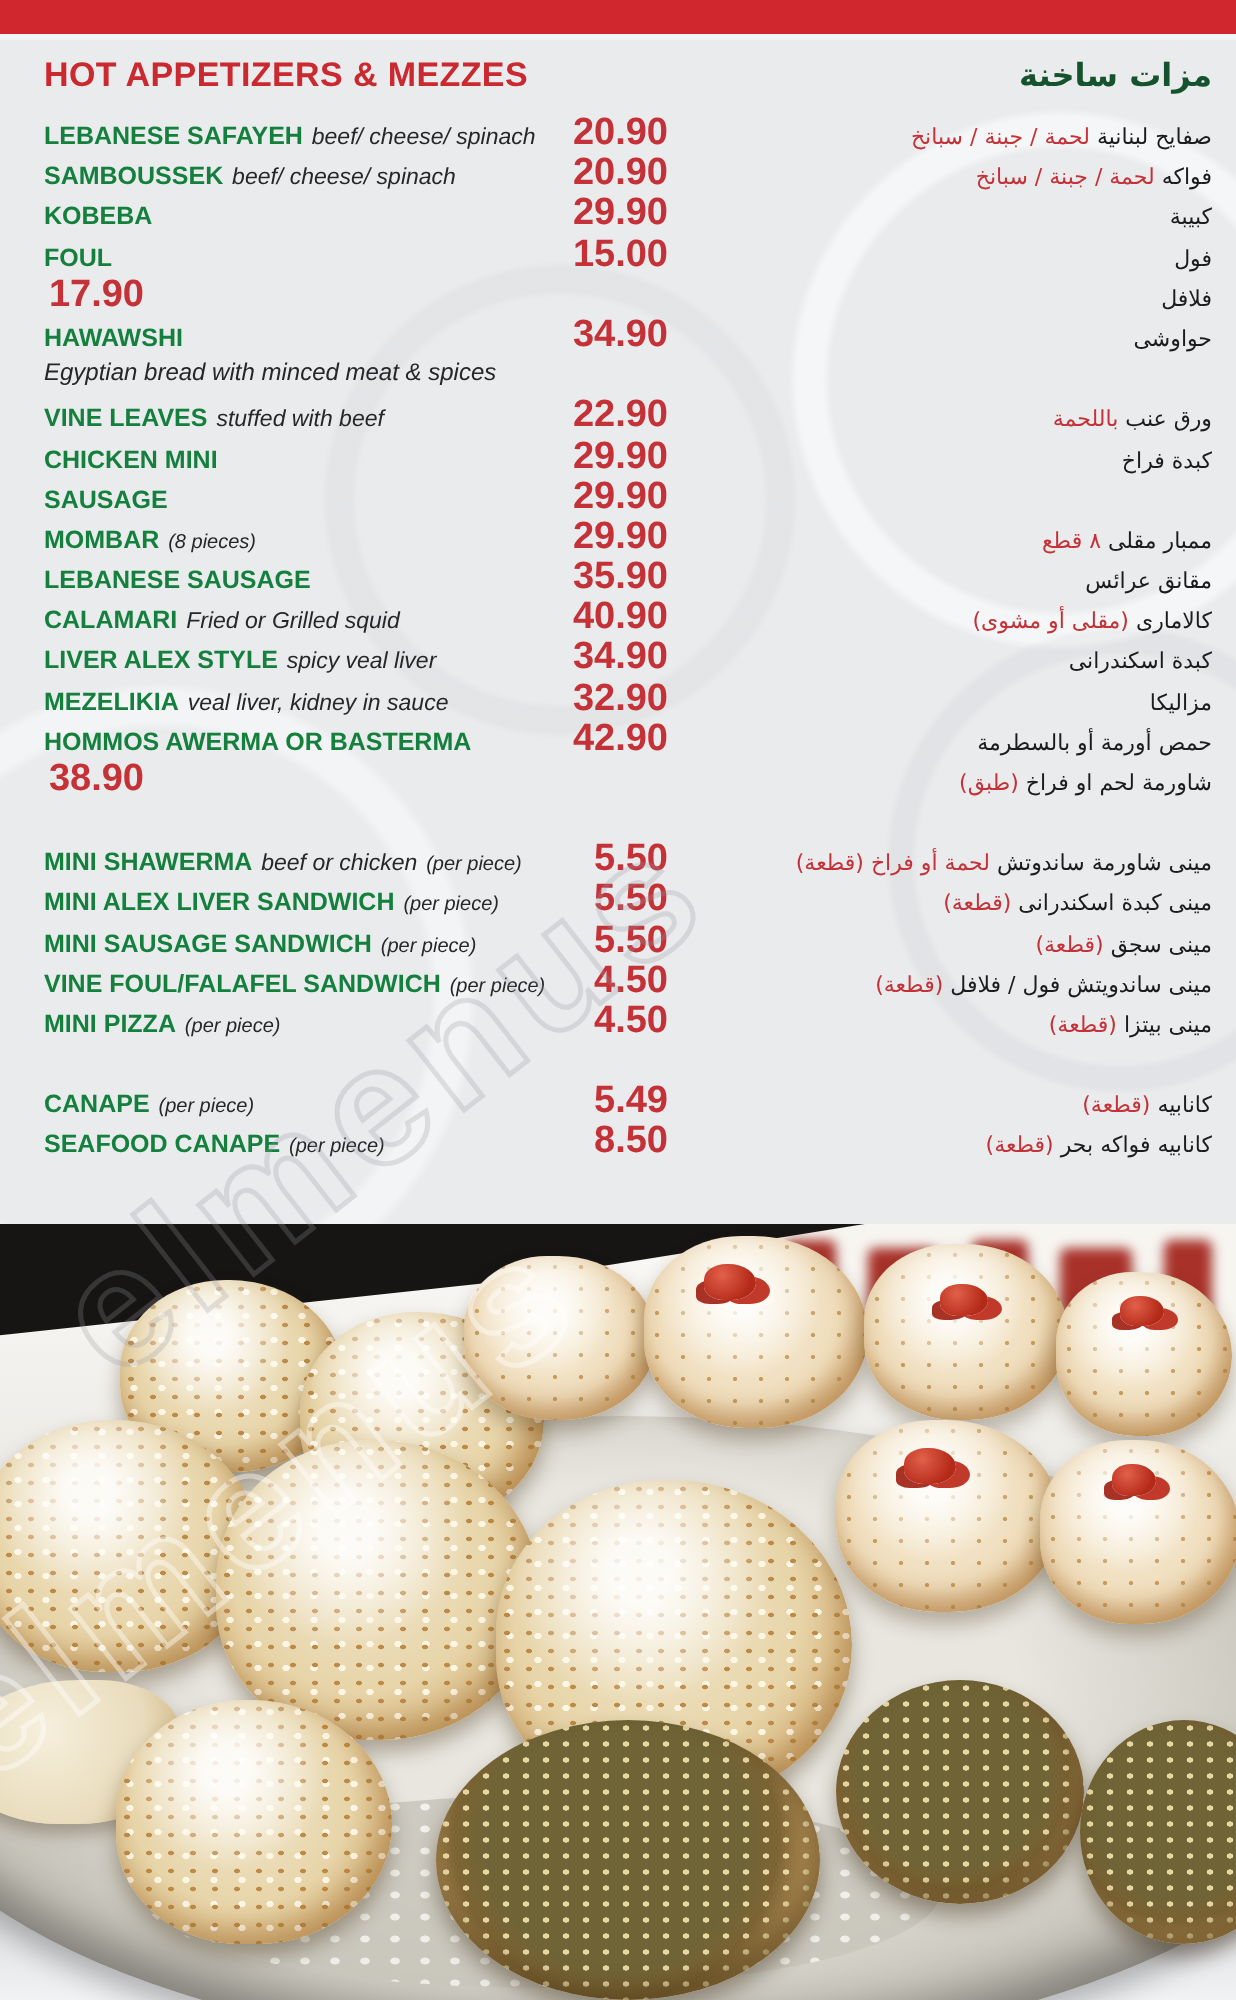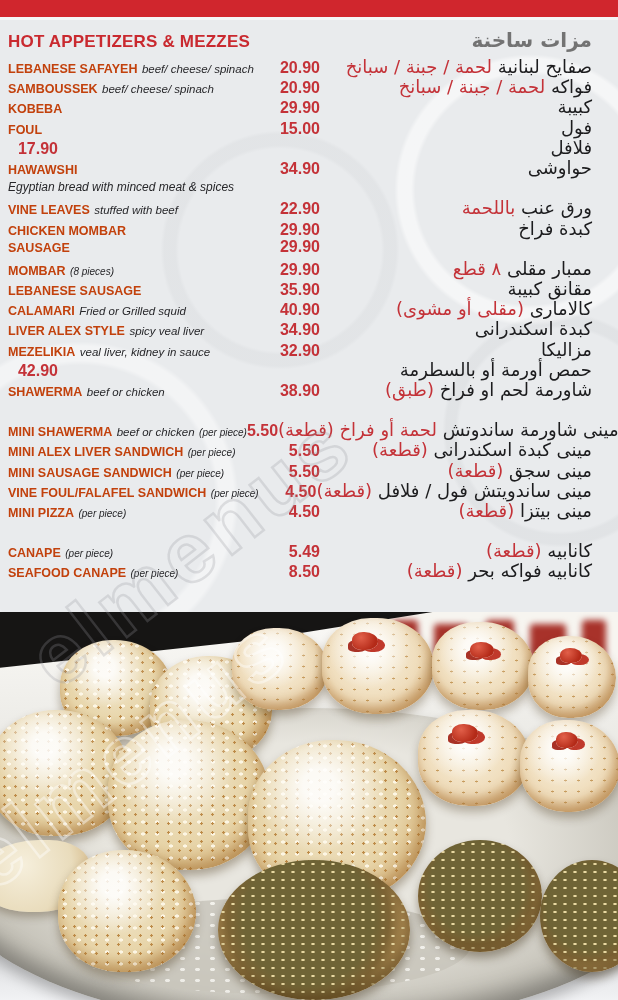--- a/index.html
+++ b/index.html
@@ -10,32 +10,32 @@
   .topbar{position:absolute;top:0;left:0;width:618px;height:17px;background:#d0262d;border-bottom:3px solid #f4f5f6;z-index:3;}
 
   
   .swirl{position:absolute;border-radius:50%;pointer-events:none;z-index:0;}
   .s1{left:380px;top:40px;width:300px;height:300px;background:radial-gradient(circle,transparent 54%,rgba(255,255,255,.55) 56%,rgba(255,255,255,.55) 62%,transparent 64%);}
   .s2{left:-90px;top:330px;width:340px;height:340px;background:radial-gradient(circle,transparent 56%,rgba(255,255,255,.45) 58%,rgba(255,255,255,.45) 64%,transparent 66%);}
   .s3{left:150px;top:120px;width:260px;height:260px;background:radial-gradient(circle,transparent 55%,rgba(120,125,130,.06) 57%,rgba(120,125,130,.06) 63%,transparent 65%);}
   .s4{left:430px;top:300px;width:260px;height:260px;background:radial-gradient(circle,transparent 55%,rgba(120,125,130,.07) 57%,rgba(120,125,130,.07) 62%,transparent 64%);}
 
   
-  .menu{position:absolute;left:8px;top:28px;width:584px;z-index:2;}
+  .menu{position:absolute;left:22px;top:28px;width:584px;z-index:2;}
   .heading-row{display:flex;justify-content:space-between;align-items:baseline;height:24px;margin-bottom:4px;}
   .heading-en{color:#c9292f;font-weight:bold;font-size:17px;letter-spacing:.2px;}
-  .heading-ar{color:#737373;font-weight:bold;font-size:20px;font-family:"DejaVu Sans",sans-serif;direction:rtl;}
+  .heading-ar{color:#14532d;font-weight:bold;font-size:16px;font-family:"DejaVu Sans",sans-serif;direction:rtl;}
   .row{display:flex;align-items:baseline;height:20.2px;white-space:nowrap;}
   .row.gap{margin-top:20px;}
   .en{width:262px;overflow:visible;}
-  .name{font-weight:bold;font-size:12.5px;color:#c2410c;}
+  .name{font-weight:bold;font-size:12.5px;color:#15803d;}
   .desc{font-style:italic;font-size:11.5px;color:#27272a;}
   .note{font-style:italic;font-size:10px;color:#27272a;}
-  .price{width:50px;text-align:right;font-weight:bold;font-size:16px;color:#c43238;}
-  .ar{flex:1;text-align:right;direction:rtl;font-size:18px;color:#1c1c1e;font-family:"DejaVu Sans",sans-serif;}
+  .price{width:50px;text-align:right;font-weight:bold;font-size:19px;color:#c43238;}
+  .ar{flex:1;text-align:right;direction:rtl;font-size:11px;color:#1c1c1e;font-family:"DejaVu Sans",sans-serif;}
   .ar .red{color:#c43238;}
   .row.desc-row .desc{font-size:12px;}
 
   
   .wm{position:absolute;font-weight:bold;letter-spacing:6px;color:transparent;pointer-events:none;white-space:nowrap;}
   .wm-menu{left:70px;top:610px;font-size:84px;transform:rotate(-38deg);transform-origin:0 100%;-webkit-text-stroke:2.5px rgba(150,150,158,.26);z-index:4;}
   .wm-photo{left:6px;top:200px;font-size:84px;transform:rotate(-38deg);transform-origin:0 100%;-webkit-text-stroke:2.5px rgba(255,255,255,.42);z-index:40;}
 
   
   .photo{position:absolute;left:0;top:612px;width:618px;height:388px;overflow:hidden;background:linear-gradient(180deg,#faf9f6,#e6e5e0 45%,#d2d1cc);z-index:2;}
@@ -154,21 +154,21 @@
       <span class="note"></span>
     </span>
     <span class="price">22.90</span>
     <span class="ar">
       <span class="arb">ورق عنب</span>
       <span class="red">باللحمة</span>
     </span>
   </div>
         <div class="row">
     <span class="en">
-      <span class="name">CHICKEN MOMBAR</span>
+      <span class="name">CHICKEN MINI</span>
       <span class="desc"></span>
       <span class="note"></span>
     </span>
     <span class="price">29.90</span>
     <span class="ar">
       <span class="arb">كبدة فراخ</span>
       <span class="red"></span>
     </span>
   </div>
         <div class="row">
@@ -192,21 +192,21 @@
     </span>
   </div>
         <div class="row">
     <span class="en">
       <span class="name">LEBANESE SAUSAGE</span>
       <span class="desc"></span>
       <span class="note"></span>
     </span>
     <span class="price">35.90</span>
     <span class="ar">
-      <span class="arb">مقانق كبيبة</span>
+      <span class="arb">مقانق عرائس</span>
       <span class="red"></span>
     </span>
   </div>
         <div class="row">
     <span class="en">
       <span class="name">CALAMARI</span>
       <span class="desc">Fried or Grilled squid</span>
       <span class="note"></span>
     </span>
     <span class="price">40.90</span>
@@ -233,32 +233,32 @@
       <span class="desc">veal liver, kidney in sauce</span>
       <span class="note"></span>
     </span>
     <span class="price">32.90</span>
     <span class="ar">
       <span class="arb">مزاليكا</span>
       <span class="red"></span>
     </span>
   </div>
         <div class="row">
+    <span class="en">
+      <span class="name">HOMMOS AWERMA OR BASTERMA</span>
+      <span class="desc"></span>
+      <span class="note"></span>
+    </span>
     <span class="price">42.90</span>
     <span class="ar">
       <span class="arb">حمص أورمة أو بالسطرمة</span>
       <span class="red"></span>
     </span>
   </div>
         <div class="row">
-    <span class="en">
-      <span class="name">SHAWERMA</span>
-      <span class="desc">beef or chicken</span>
-      <span class="note"></span>
-    </span>
     <span class="price">38.90</span>
     <span class="ar">
       <span class="arb">شاورمة لحم او فراخ</span>
       <span class="red">(طبق)</span>
     </span>
   </div>
         <div class="row gap">
     <span class="en">
       <span class="name">MINI SHAWERMA</span>
       <span class="desc">beef or chicken</span>

